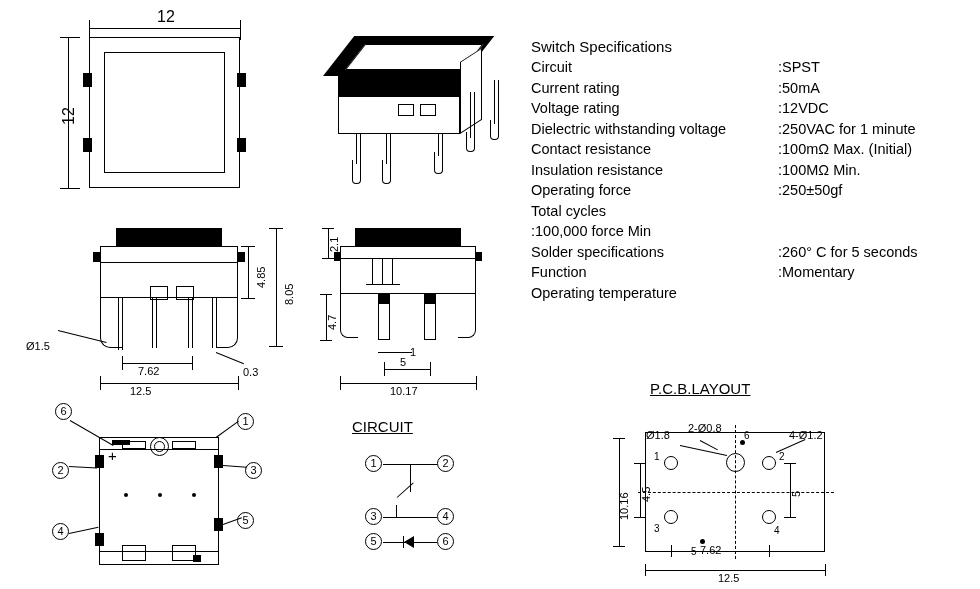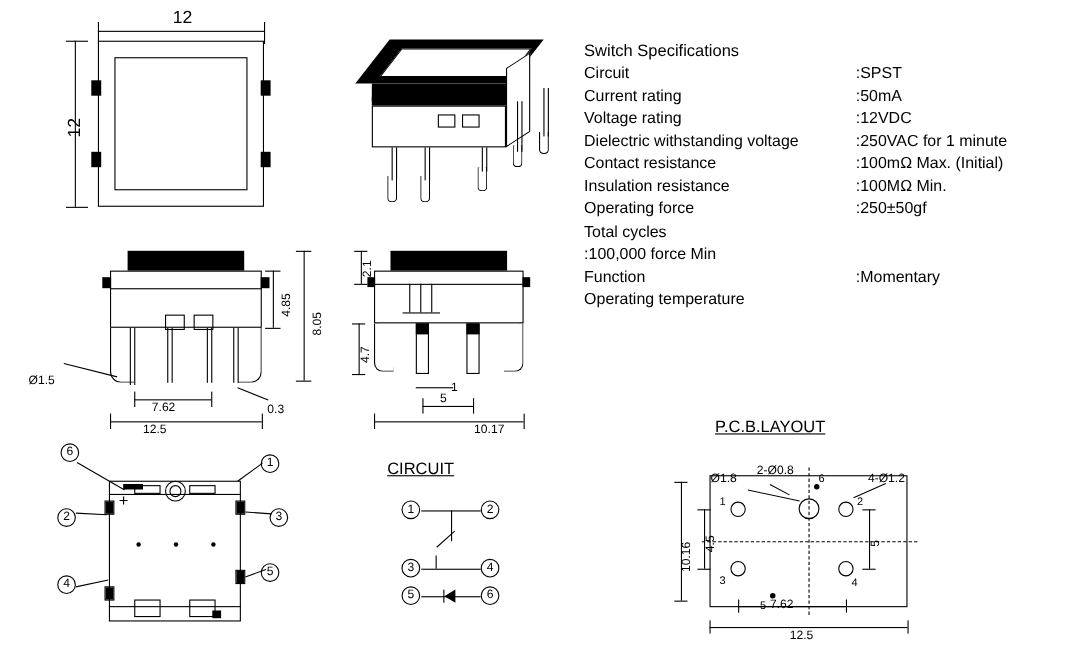--- a/index.html
+++ b/index.html
@@ -144,20 +144,24 @@
       <div class="k">Operating force</div>
       <div class="v">:250±50gf</div>
     </div>
     <div class="row">
       <div class="k">Total cycles</div>
     </div>
     <div class="row">
       <div class="v">:100,000 force Min</div>
     </div>
     <div class="row">
+      <div class="k">Solder specifications</div>
+      <div class="v">:260° C for 5 seconds</div>
+    </div>
+    <div class="row">
       <div class="k">Function</div>
       <div class="v">:Momentary</div>
     </div>
     <div class="row">
       <div class="k">Operating temperature</div>
     </div>
   </div>
 
   <div>
 
@@ -244,21 +248,21 @@
     <div class="ln hl" style="left:390px;top:352px;width:22px;"></div>
 
     <div class="ln hl" style="left:384px;top:369px;width:46px;"></div>
     <div class="ln vl" style="left:384px;top:362px;height:14px;"></div>
     <div class="ln vl" style="left:430px;top:362px;height:14px;"></div>
     <div class="lbl sm" style="left:400px;top:355px;">5</div>
 
     <div class="ln hl" style="left:340px;top:383px;width:136px;"></div>
     <div class="ln vl" style="left:340px;top:376px;height:14px;"></div>
     <div class="ln vl" style="left:476px;top:376px;height:14px;"></div>
-    <div class="lbl sm" style="left:390px;top:384px;margin-left:41px;">10.17</div>
+    <div class="lbl sm" style="left:390px;top:384px;">10.17</div>
   </div>
 
   <div>
     <div class="box" style="left:99px;top:437px;width:120px;height:128px;"></div>
     <div class="ln hl" style="left:99px;top:449px;width:120px;"></div>
     <div class="ln hl" style="left:99px;top:551px;width:120px;"></div>
 
     <div class="circ" style="left:150px;top:437px;width:19px;height:19px;"></div>
     <div class="circ" style="left:154px;top:441px;width:11px;height:11px;"></div>
 

